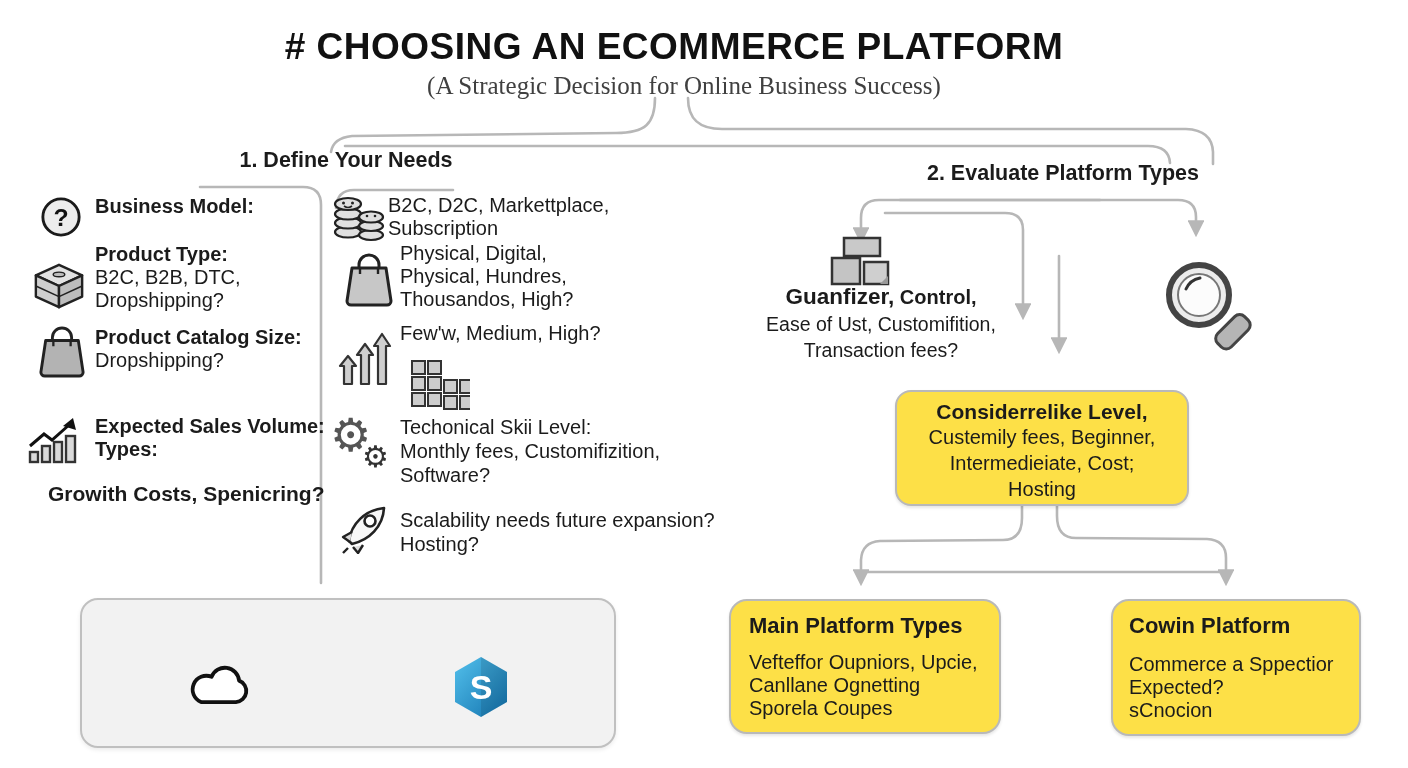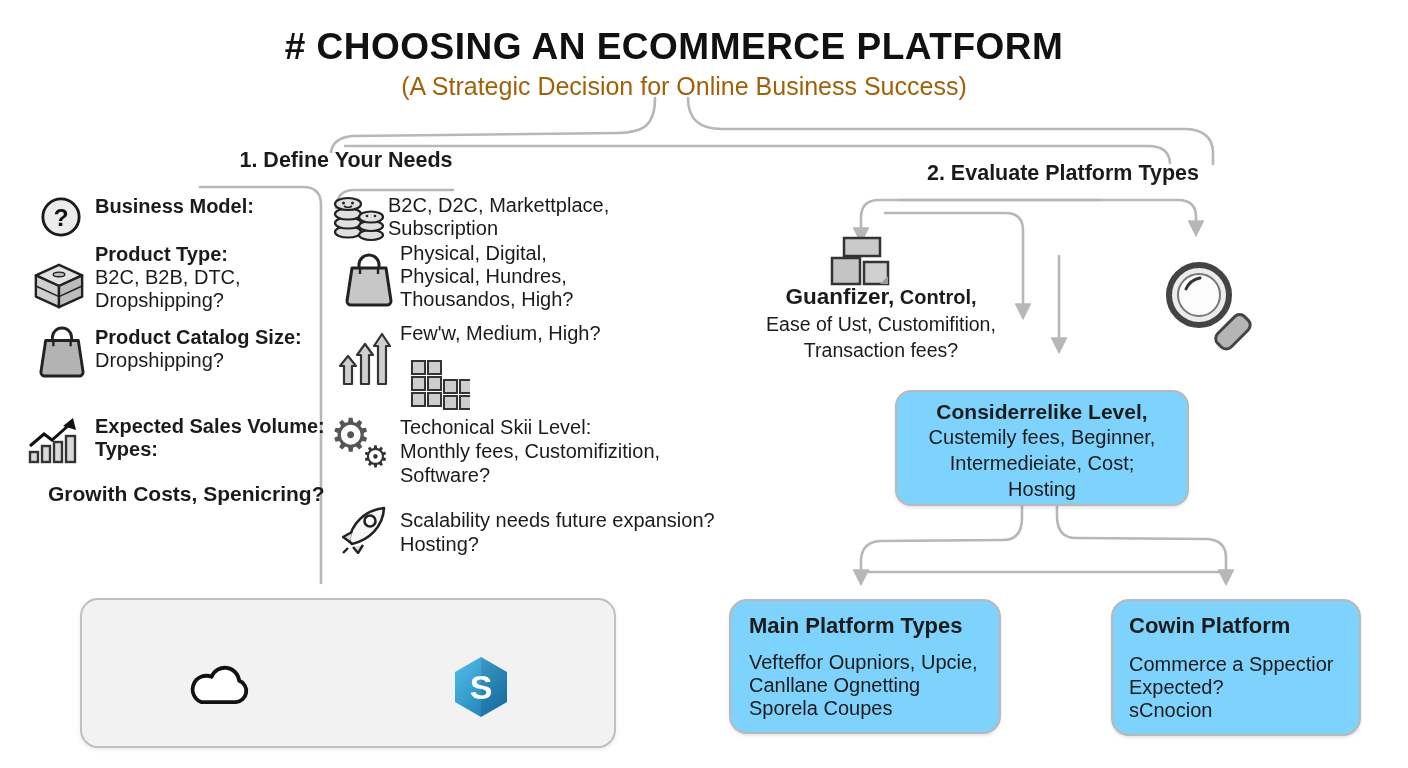--- a/index.html
+++ b/index.html
@@ -7,31 +7,31 @@
     width:1408px;height:768px;position:relative;overflow:hidden;
     background:#ffffff;color:#1b1b1b;
     font-family:"Liberation Sans","DejaVu Sans",sans-serif;
   }
   .abs{position:absolute;}
   .t{font-size:20px;line-height:23px;white-space:nowrap;}
   .bold{font-weight:700;}
   .center{text-align:center;}
   
   .page-title{left:0;right:60px;top:26px;text-align:center;font-size:37px;font-weight:800;letter-spacing:.5px;color:#111;}
-  .page-subtitle{left:0;right:40px;top:72px;text-align:center;font-size:25px;color:#a16207;}
+  .page-subtitle{left:0;right:40px;top:72px;text-align:center;font-size:25px;color:#404040;font-family:Liberation Serif, serif;}
   
   .sec1-header{left:230px;top:148px;width:232px;text-align:center;font-size:21.5px;font-weight:700;}
   .sec2-header{left:920px;top:161px;width:286px;text-align:center;font-size:21.5px;font-weight:700;}
   
   .panel{
     background:#f2f2f2;border:2px solid #c0c0c0;border-radius:18px;
     box-shadow:0 2px 4px rgba(0,0,0,.08);
   }
   .panel2{
-    background:#7dd3fc;border:2px solid #b9b9b9;border-radius:16px;
+    background:#fde047;border:2px solid #b9b9b9;border-radius:16px;
     box-shadow:0 2px 3px rgba(0,0,0,.10);
   }
   svg{display:block;}
   .lines{position:absolute;left:0;top:0;pointer-events:none;}
   .gear-glyph{font-family:"DejaVu Sans",sans-serif;color:#555;line-height:1;}
 </style>
 </head>
 <body>
 
 <svg class="lines" width="1408" height="768" viewBox="0 0 1408 768">

